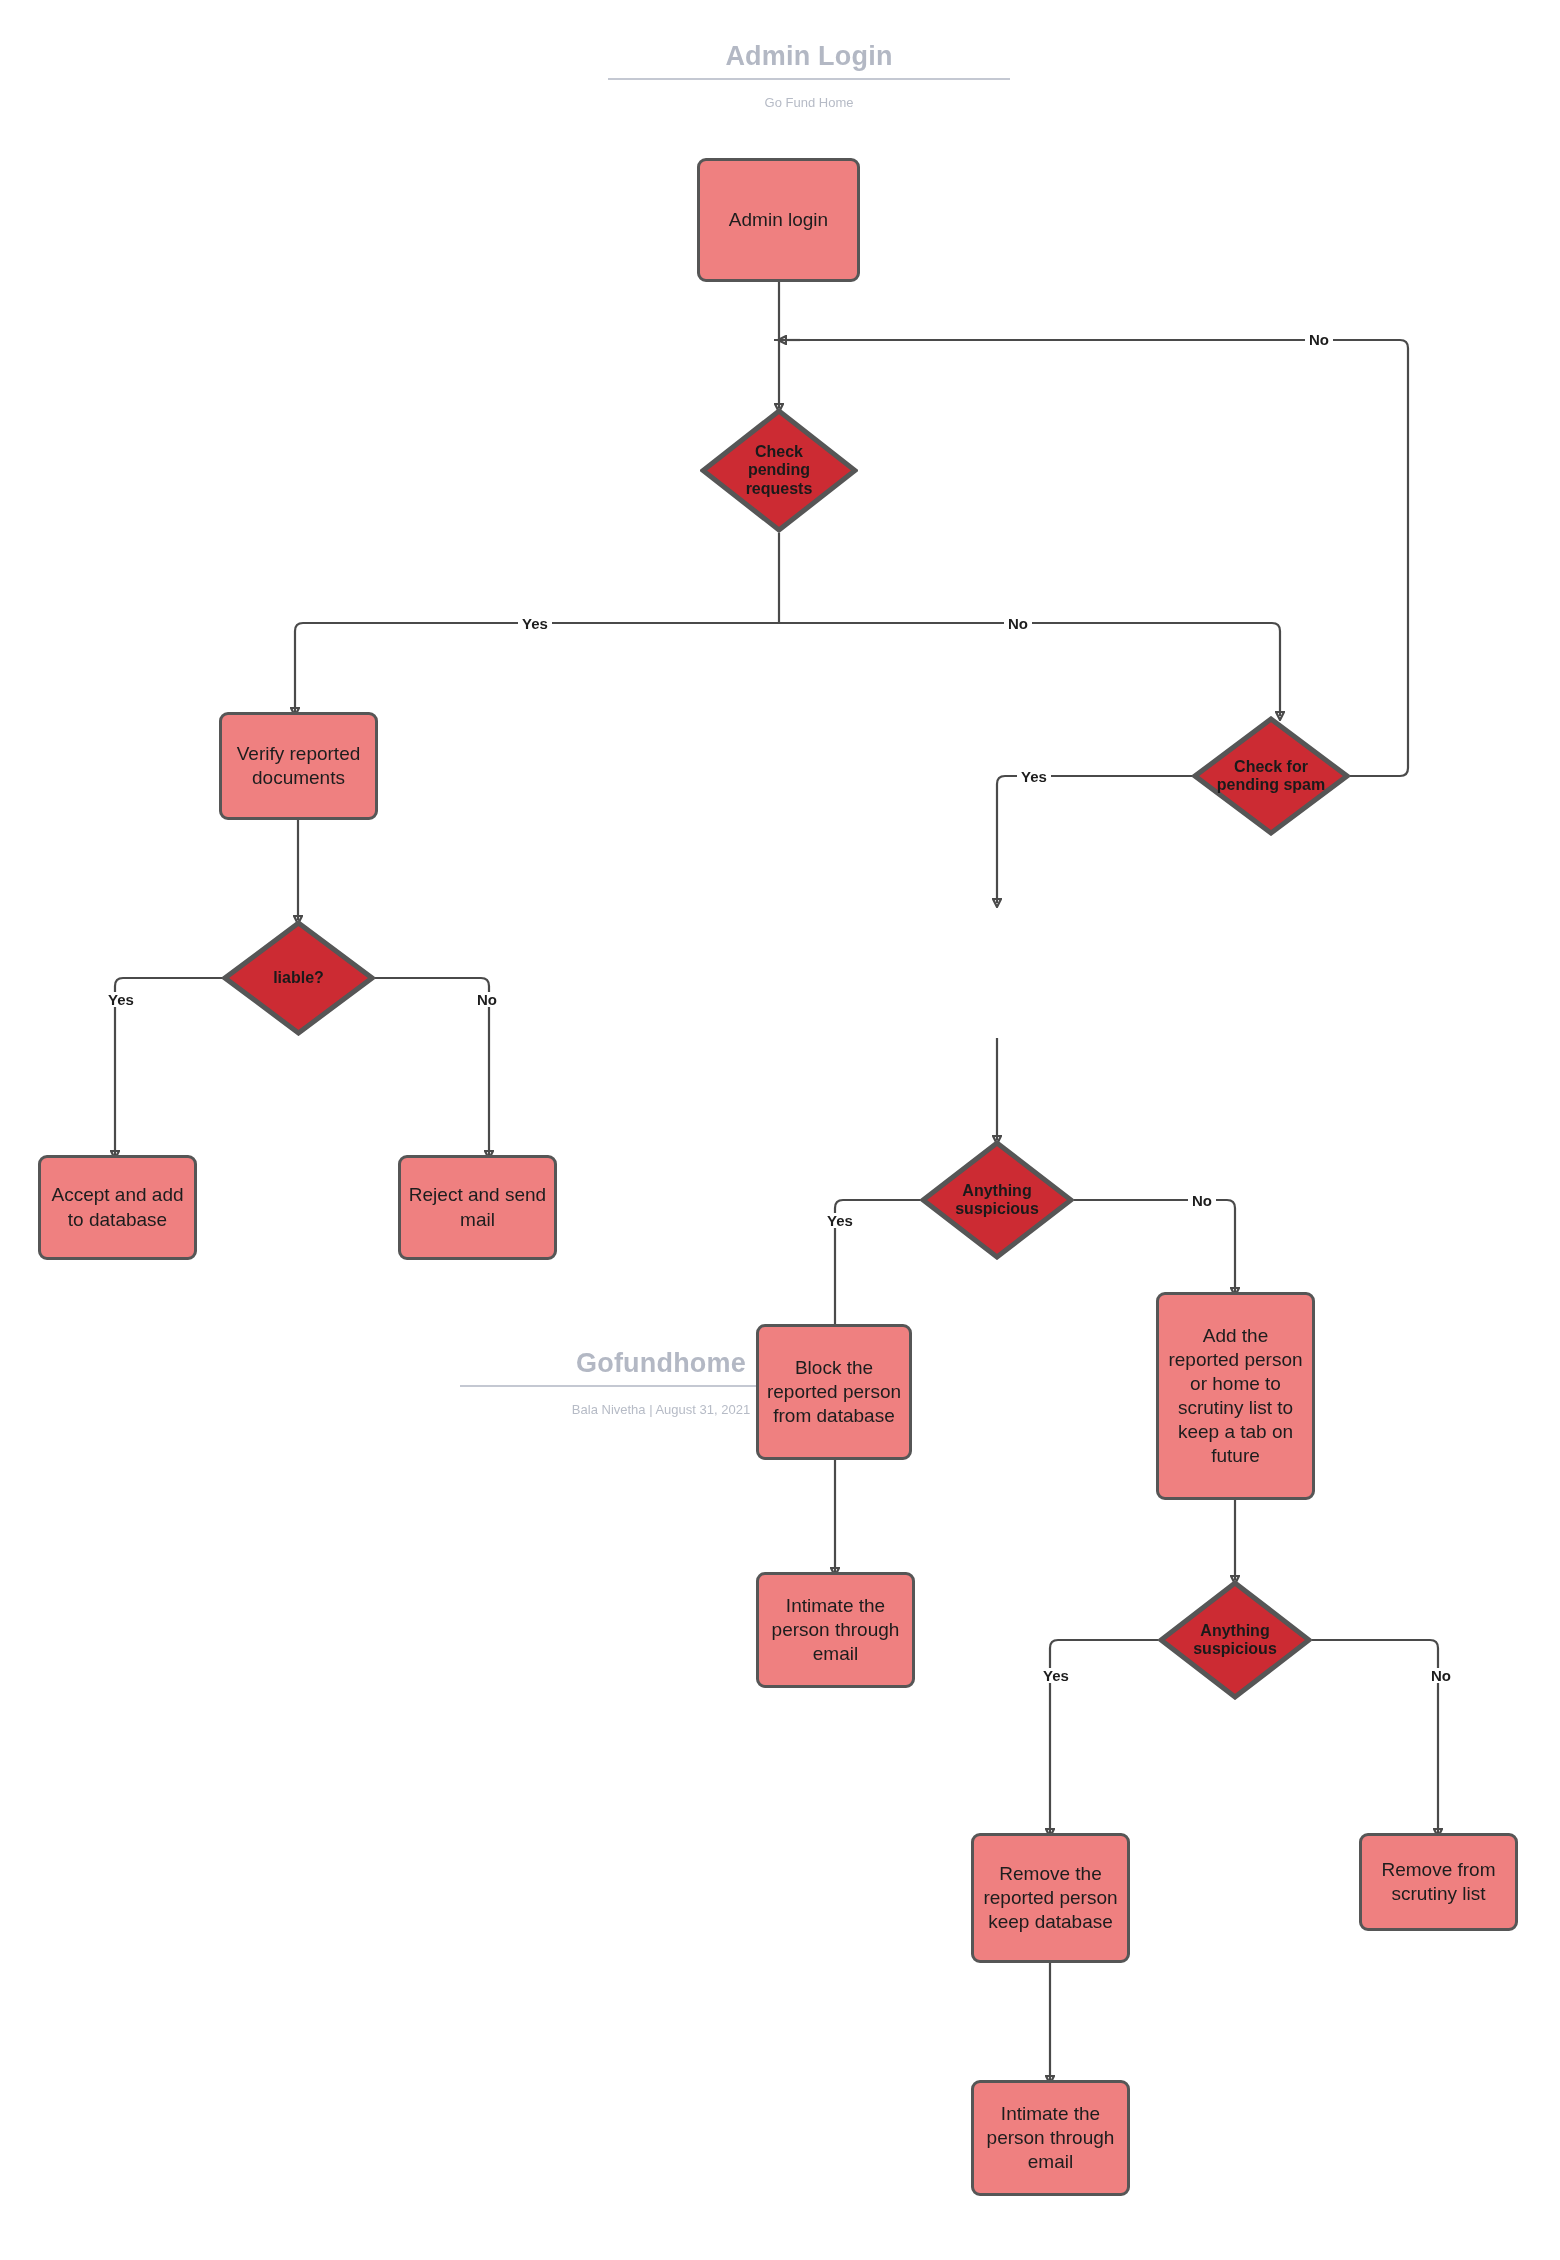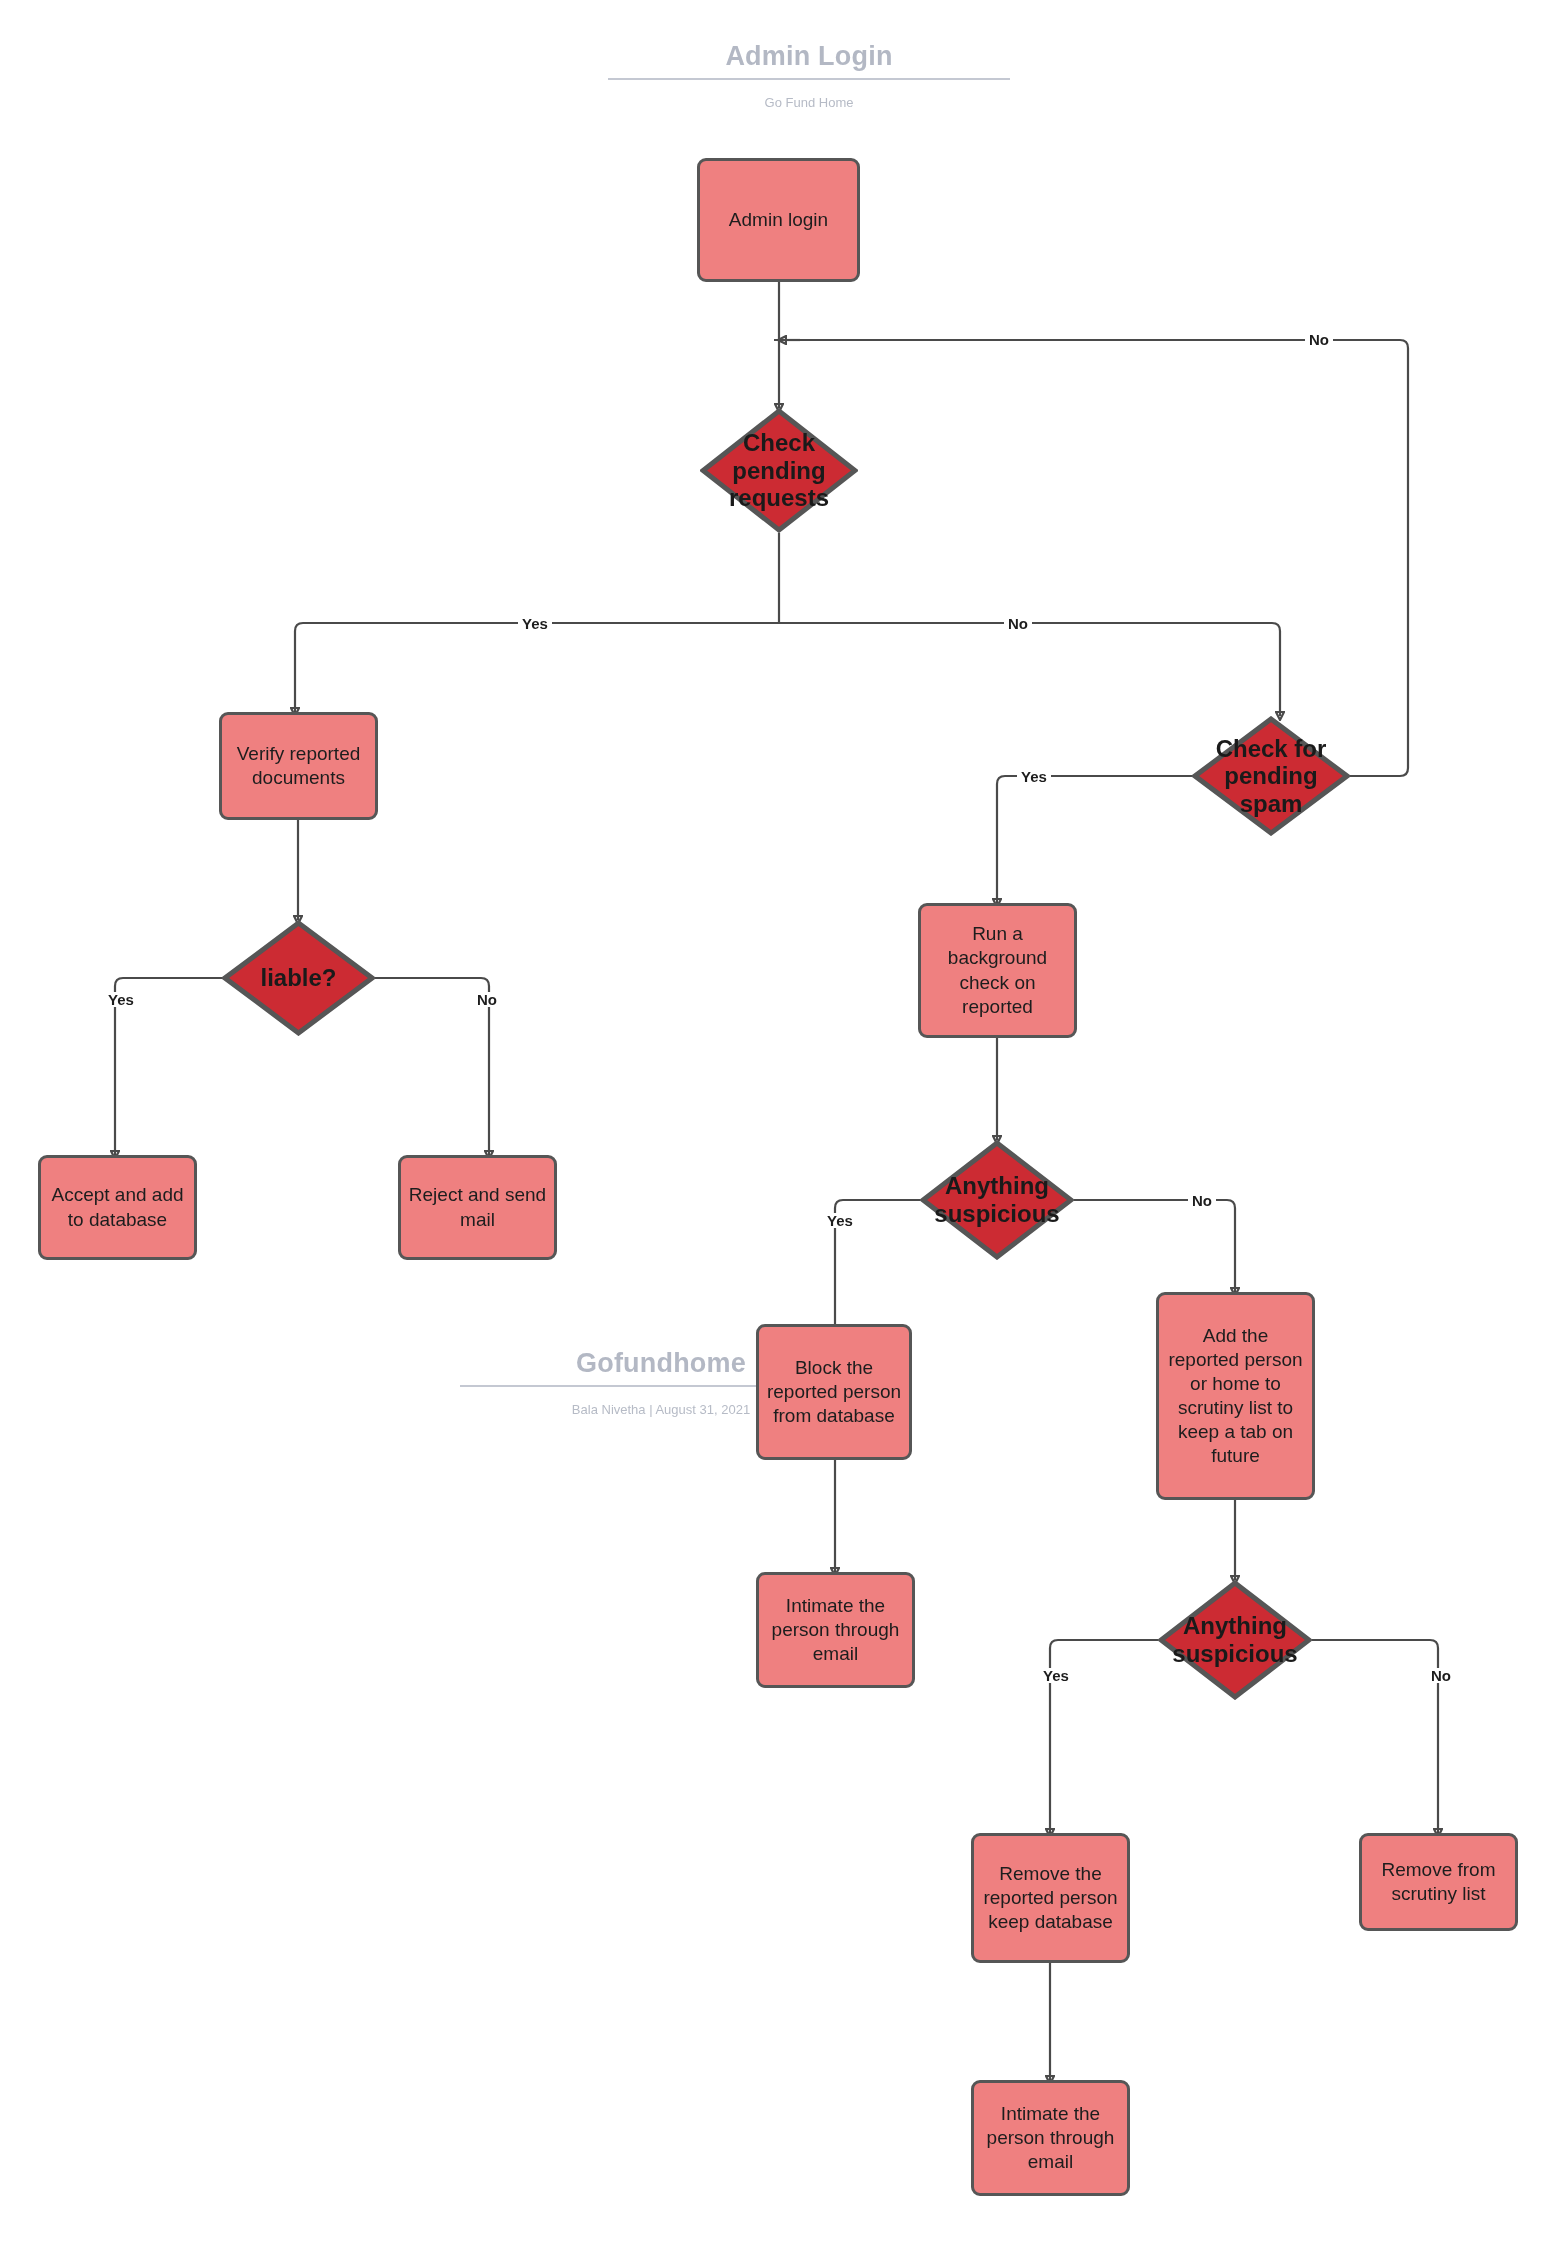--- a/index.html
+++ b/index.html
@@ -12,21 +12,21 @@
   .wm .wm-rule{border-bottom:2px solid #c4c8d2;width:100%;}
   .wm .wm-sub{font-size:13px;font-weight:normal;padding-top:15px;color:#b6bbc6;}
 
   
   #edges{position:absolute;left:0;top:0;width:1560px;height:2260px;}
   #edges path,#edges line{fill:none;stroke:#4a4a4a;stroke-width:2.2;}
 
   
   .node{position:absolute;box-sizing:border-box;display:flex;align-items:center;justify-content:center;text-align:center;}
   .proc{background:#ef8080;border:3px solid #565656;border-radius:9px;color:#1d1d1d;font-size:19px;line-height:1.27;padding:4px 6px;}
-  .dia{background:transparent;color:#1a1a1a;font-size:24px;font-weight:bold;line-height:1.15;}
+  .dia{background:transparent;color:#1a1a1a;font-size:16px;font-weight:bold;line-height:1.15;}
   .dia .shape{position:absolute;left:0;top:0;width:100%;height:100%;}
   .dia .lbl{position:relative;z-index:2;white-space:nowrap;}
 
   
   .elbl{position:absolute;font-size:15px;font-weight:bold;color:#1d1d1d;background:#ffffff;padding:0 4px;line-height:1;}
 </style>
 </head>
 <body>
 
 <div id="canvas">
@@ -100,23 +100,20 @@
   </div>
 
   <div class="node proc" style="left:38px;top:1155px;width:159px;height:105px;">
     <span>Accept and add to database</span>
   </div>
 
   <div class="node proc" style="left:398px;top:1155px;width:159px;height:105px;">
     <span>Reject and send mail</span>
   </div>
 
-  <div class="node proc" style="left:918px;top:903px;width:159px;height:135px;">
-    <span>Run a background check on reported</span>
-  </div>
 
   <div class="node proc" style="left:756px;top:1324px;width:156px;height:136px;">
     <span>Block the reported person from database</span>
   </div>
 
   <div class="node proc" style="left:756px;top:1572px;width:159px;height:116px;">
     <span>Intimate the person through email</span>
   </div>
 
   <div class="node proc" style="left:1156px;top:1292px;width:159px;height:208px;">

